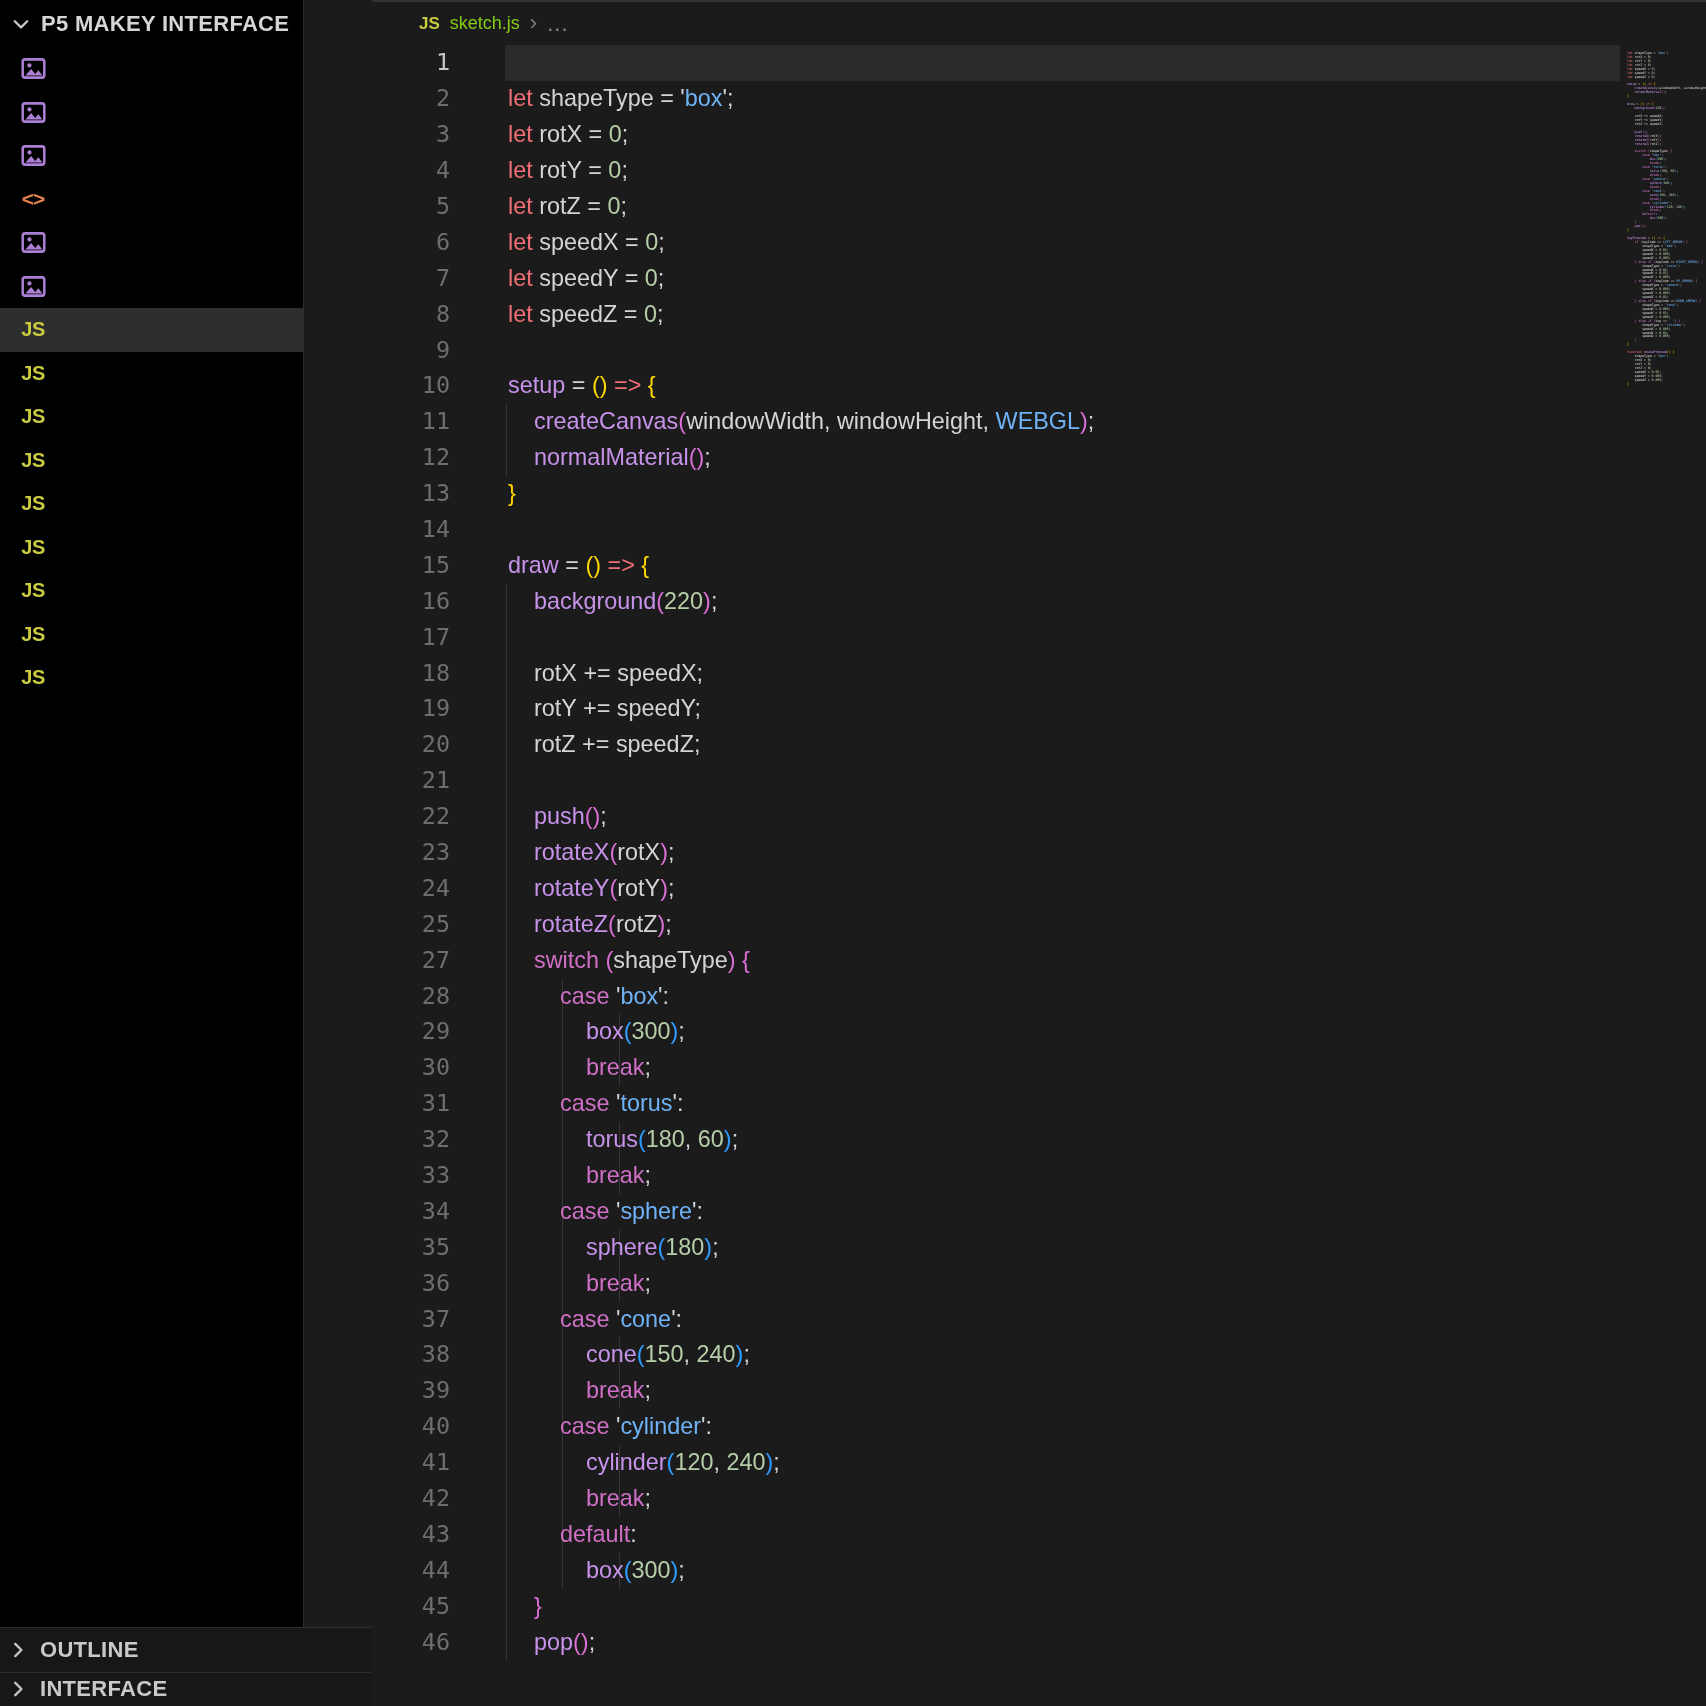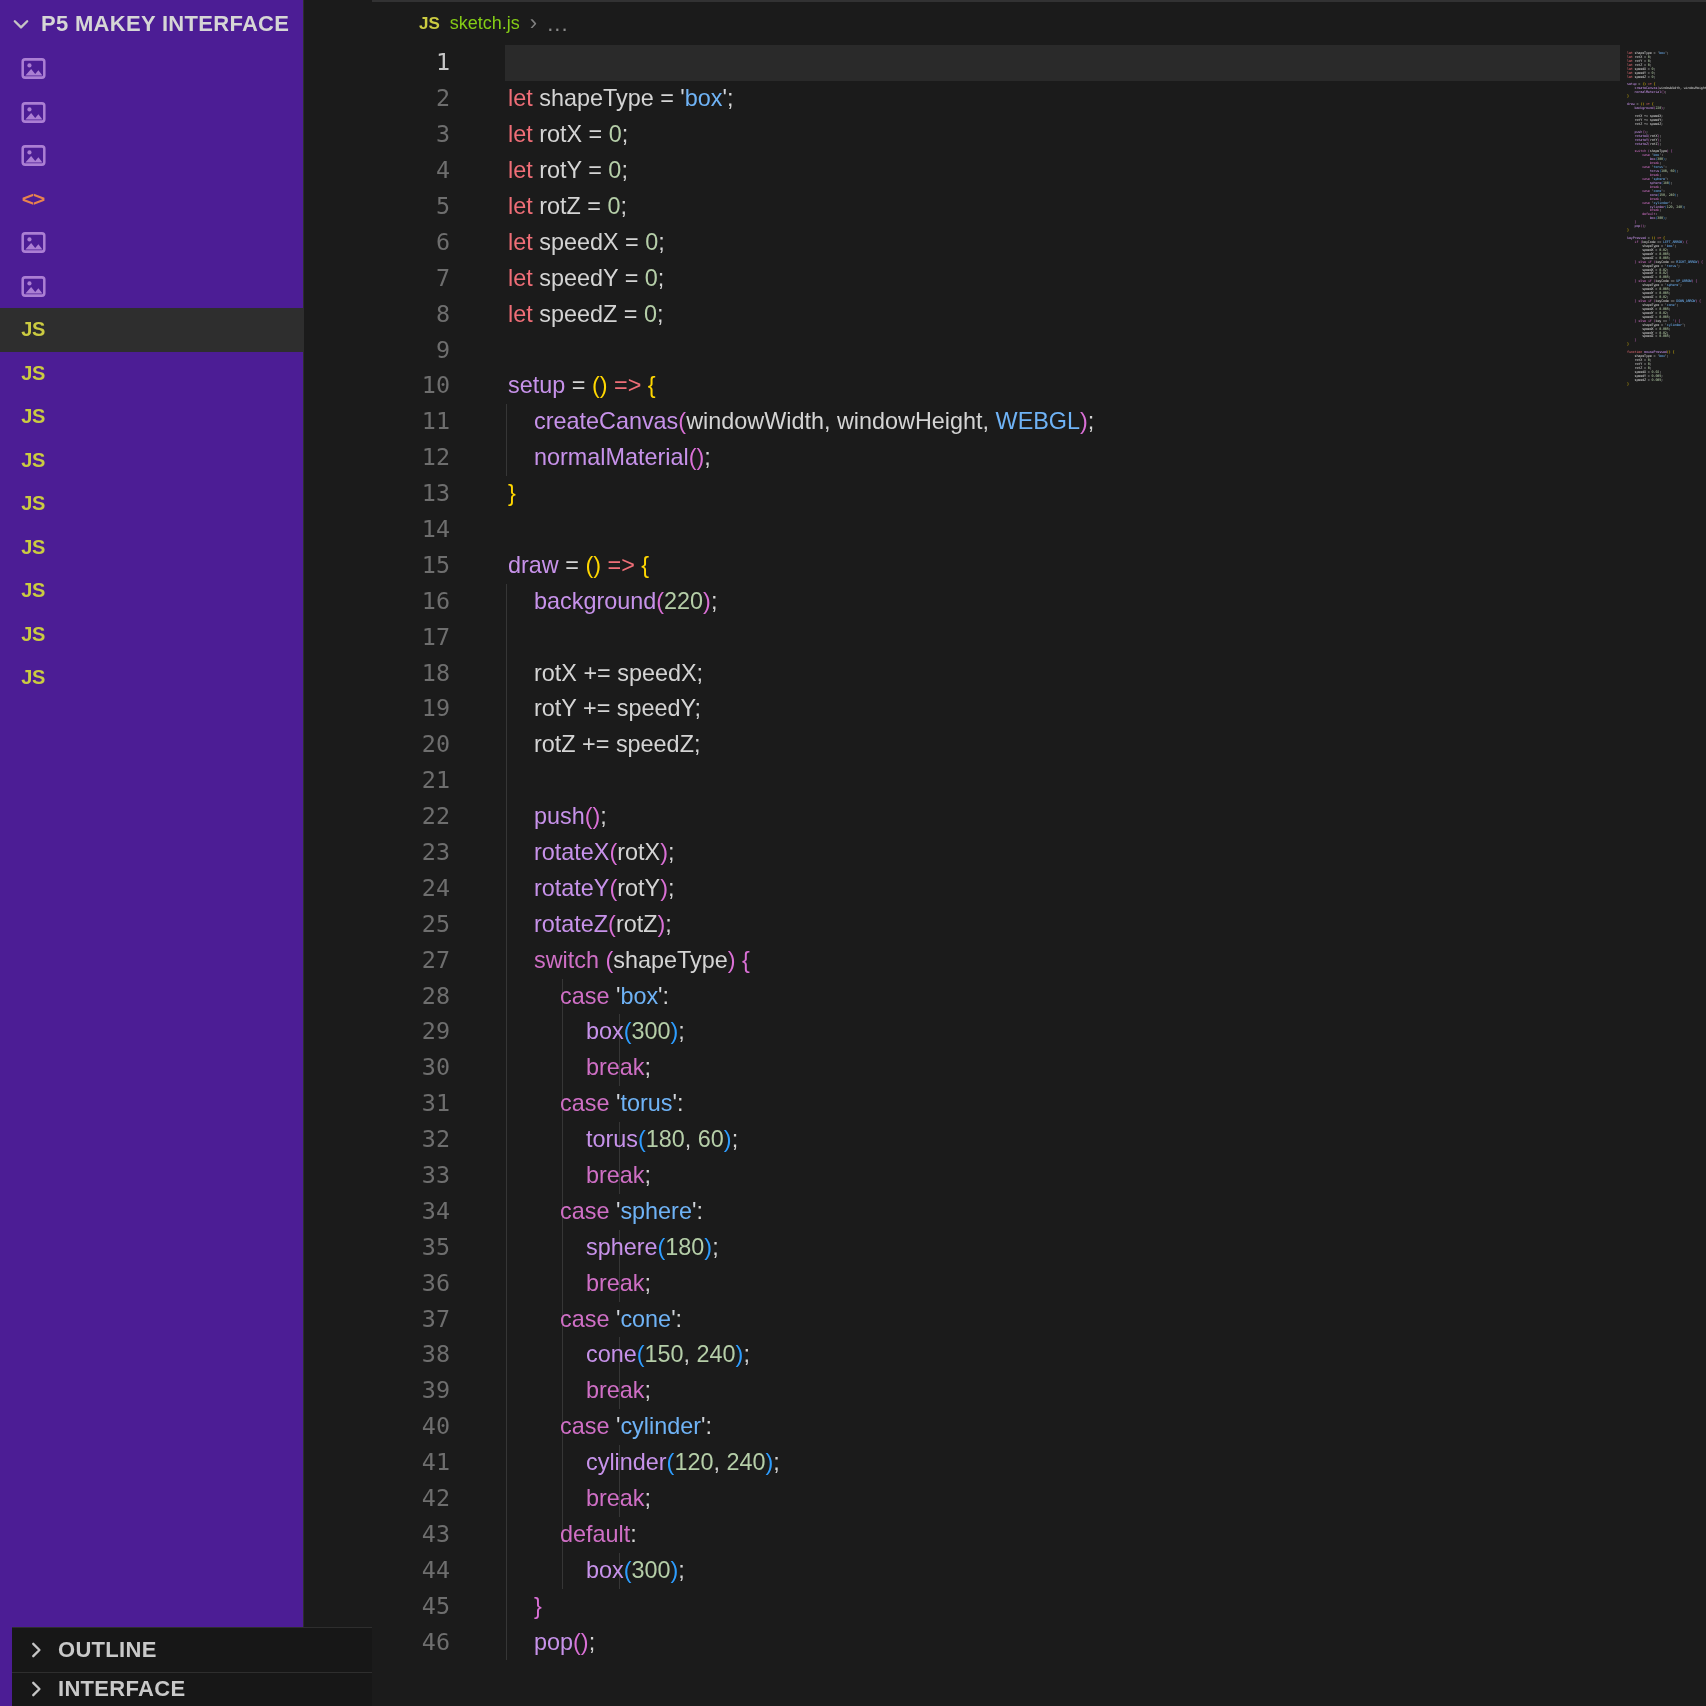--- a/index.html
+++ b/index.html
@@ -1,32 +1,32 @@
 <!DOCTYPE html>
 <html><head>
 <meta charset="utf-8">
 <style>
   html,body{margin:0;padding:0;background:#1b1b1b;width:1706px;height:1706px;overflow:hidden;}
   *{box-sizing:border-box;}
   body{font-family:"Liberation Sans",sans-serif;color:#cccccc;-webkit-font-smoothing:antialiased;}
 
   
-  .sidebar{position:absolute;left:0;top:0;width:304px;height:1706px;background:#4c1d95;border-right:1px solid #2e2e2e;}
+  .sidebar{position:absolute;left:0;top:0;width:304px;height:1706px;background:#000000;border-right:1px solid #2e2e2e;}
   .sb-header{height:47px;display:flex;align-items:center;padding-left:10px;gap:9px;}
   .sb-title{font-size:22px;font-weight:bold;color:#d6d6d6;letter-spacing:.3px;white-space:nowrap;}
   .file-row{height:43.5px;display:flex;align-items:center;padding-left:18px;cursor:pointer;}
   .file-row.selected{background:#2e2e2e;}
   .file-icon{width:30px;height:30px;display:flex;align-items:center;justify-content:center;margin-right:11px;flex:0 0 30px;}
   .file-label{font-size:26px;color:#cfcfcf;white-space:nowrap;}
   .file-row.selected .file-label{color:#f2f2f2;}
   .file-label.modified{color:#dcb67f;}
   .file-badge{margin-left:auto;margin-right:36px;font-size:24px;color:#dcb67f;}
   .js-glyph{font-weight:bold;font-size:20px;color:#cbcb41;letter-spacing:-.5px;}
   .html-glyph{font-weight:bold;font-size:21px;color:#e8834e;letter-spacing:-1px;}
-  .panel-header{position:absolute;left:12px;width:371px;height:44.5px;border-top:1px solid #2e2e2e;display:flex;align-items:center;padding-left:13px;gap:11px;background:#171717;}
+  .panel-header{position:absolute;left:0;width:371px;height:44.5px;border-top:1px solid #2e2e2e;display:flex;align-items:center;padding-left:7px;gap:11px;background:#171717;}
   .panel-title{font-size:22px;font-weight:bold;color:#c9c9c9;letter-spacing:.3px;}
   .chev{stroke:#c5c5c5;stroke-width:1.7;fill:none;stroke-linecap:round;stroke-linejoin:round;}
 
   
   .editor{position:absolute;left:372px;top:0;width:1334px;height:1706px;background:#1b1b1b;}
   .editor-topline{position:absolute;left:0;top:0;width:1334px;height:2px;background:#323233;}
   .breadcrumb{position:absolute;left:0;top:2px;height:43px;display:flex;align-items:center;padding-left:47px;gap:10px;}
   .bc-js{font-weight:bold;font-size:17px;color:#cbcb41;}
   .bc-name{font-size:18px;color:#84cc16;}
   .bc-sep{font-size:22px;color:#7f7f7f;transform:translateY(-1px);}

